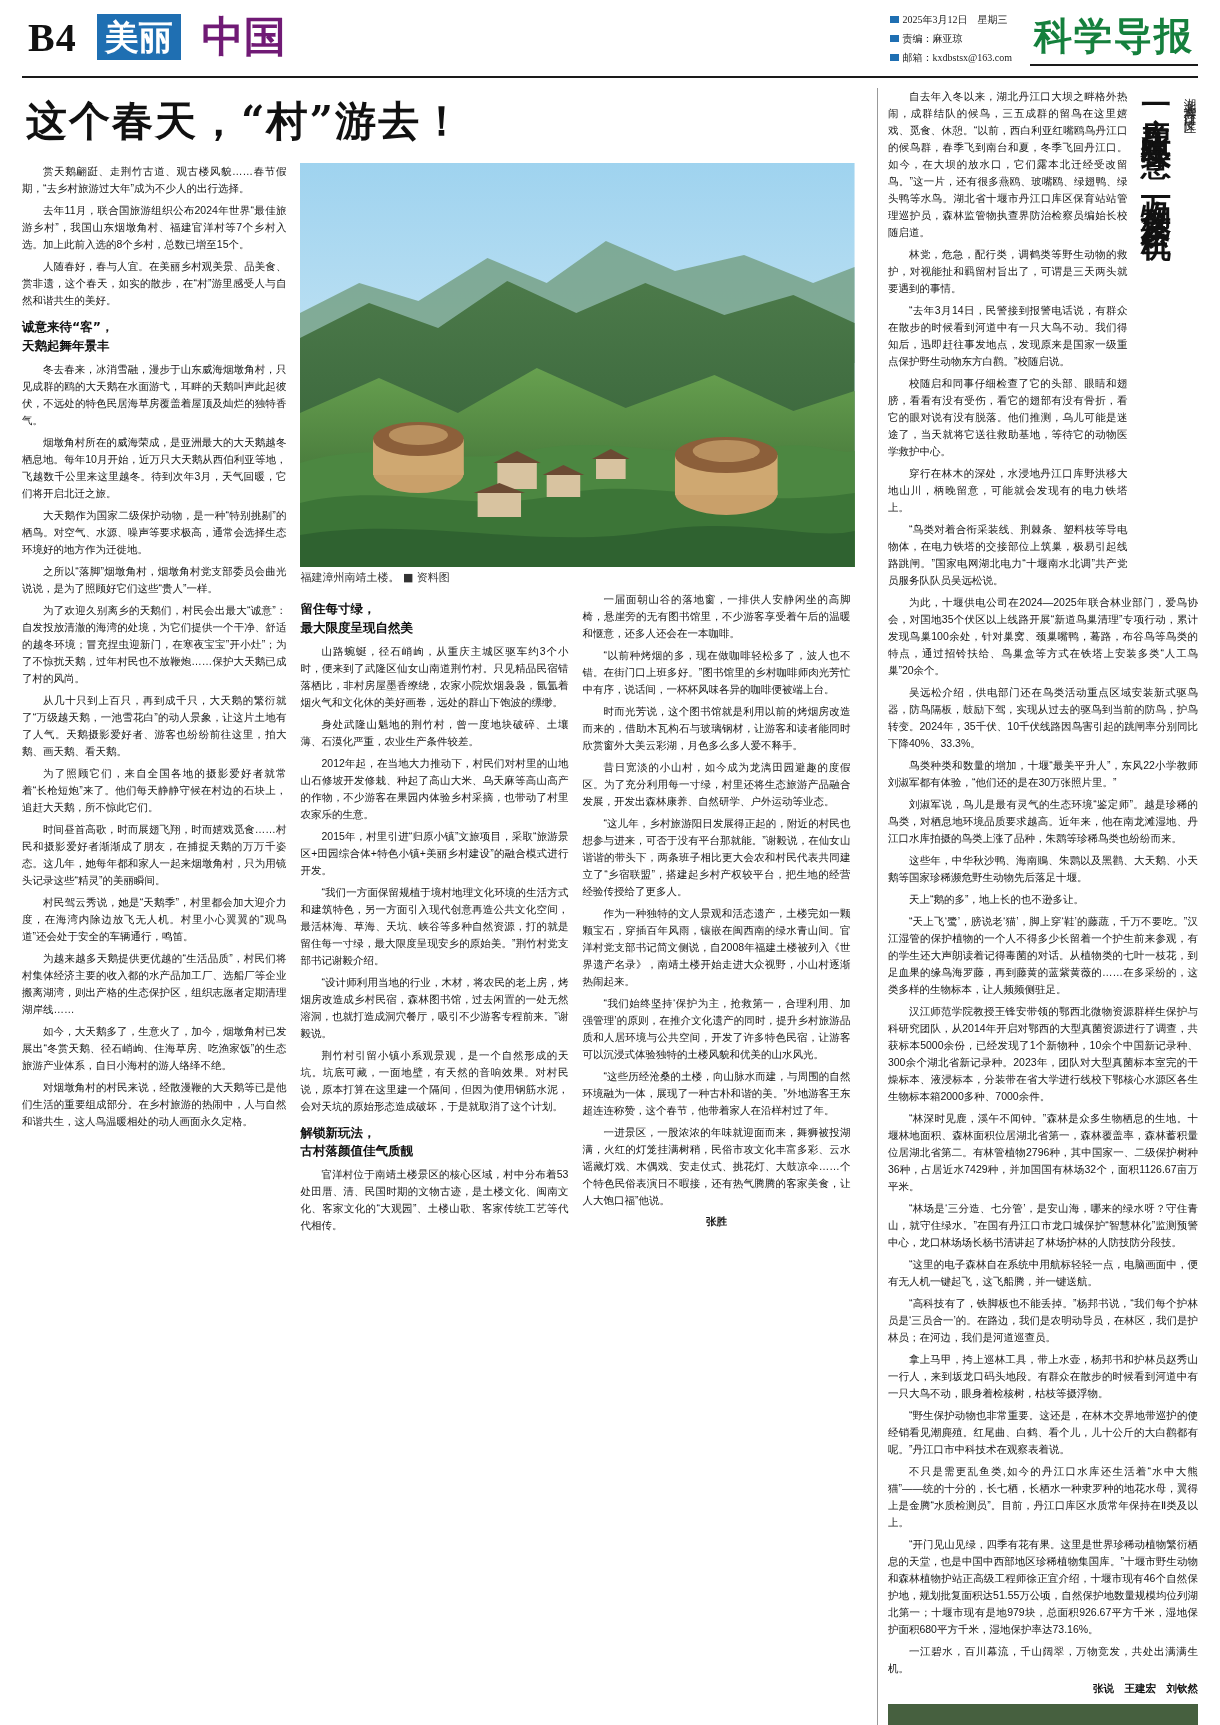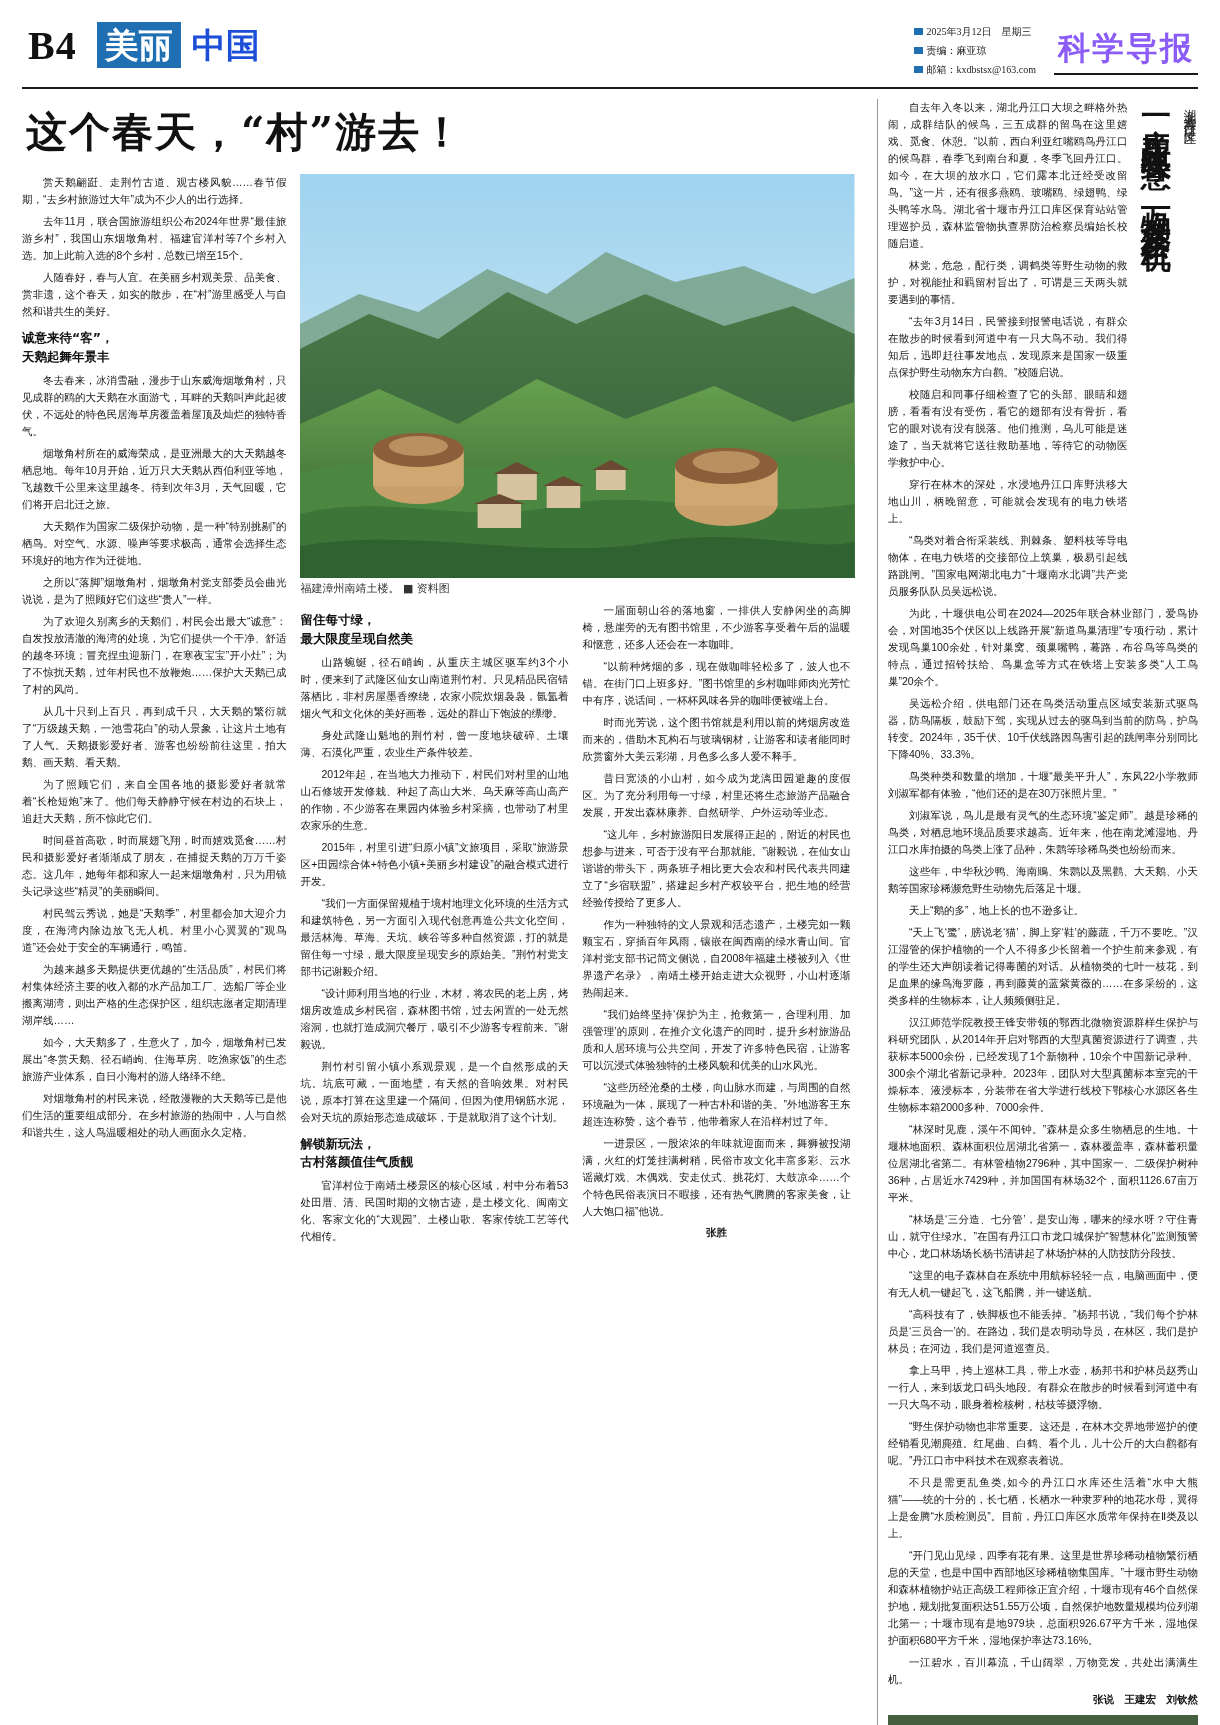--- a/index.html
+++ b/index.html
@@ -4,31 +4,31 @@
 <style>
   html,body{margin:0;padding:0;}
   body{
     width:1220px;height:1725px;
     background:#ffffff;
     font-family:"Liberation Serif", serif;
     color:#111;
     position:relative;
     overflow:hidden;
   }
-  .page{position:relative;width:1220px;height:1252px;box-sizing:border-box;padding:18px 22px;}
+  .page{position:relative;width:1220px;height:1252px;box-sizing:border-box;padding:6px 22px;}
 
   
   .masthead{display:flex;align-items:flex-start;justify-content:space-between;border-bottom:2px solid #1a1a1a;padding-bottom:8px;}
   .mast-left{display:flex;align-items:center;gap:14px;}
   .pagenum{font-family:"Liberation Serif",serif;font-size:40px;font-weight:bold;letter-spacing:1px;color:#111;padding-left:6px;}
   .section-badge{display:flex;align-items:center;gap:9px;padding:4px 6px;}
   .sb-box{background:#1f6fb2;color:#fff;font-size:34px;font-weight:bold;line-height:1;padding:6px 8px;font-family:"DejaVu Sans",sans-serif;}
-  .sb-plain{color:#1d4ed8;font-size:34px;font-weight:bold;line-height:1;padding:6px 2px;font-family:"DejaVu Sans",sans-serif;}
+  .sb-plain{color:#701a75;font-size:42px;font-weight:bold;line-height:1;padding:6px 2px;font-family:"DejaVu Sans",sans-serif;margin-left:10px;}
   .mast-right{display:flex;align-items:center;gap:18px;padding-top:4px;}
-  .paper-name{font-size:32px;font-weight:bold;letter-spacing:2px;color:#8b5cf6;font-family:"DejaVu Serif",serif;border-bottom:2px solid #1a1a1a;padding:0 4px 2px 4px;}
+  .paper-name{font-size:38px;font-weight:bold;letter-spacing:2px;color:#15803d;font-family:"DejaVu Serif",serif;border-bottom:2px solid #1a1a1a;padding:0 4px 2px 4px;}
   .mast-meta{font-size:10px;line-height:1.9;color:#222;}
   .mast-meta div{white-space:nowrap;}
   .mast-meta .bar{display:inline-block;width:9px;height:7px;background:#1f6fb2;margin-right:4px;}
 
   
   .body-wrap{display:flex;margin-top:10px;}
   .left-zone{width:845px;padding-right:12px;box-sizing:border-box;}
   .right-rule{width:1px;background:#999;margin:0 10px;}
   .right-zone{width:330px;box-sizing:border-box;}
 

